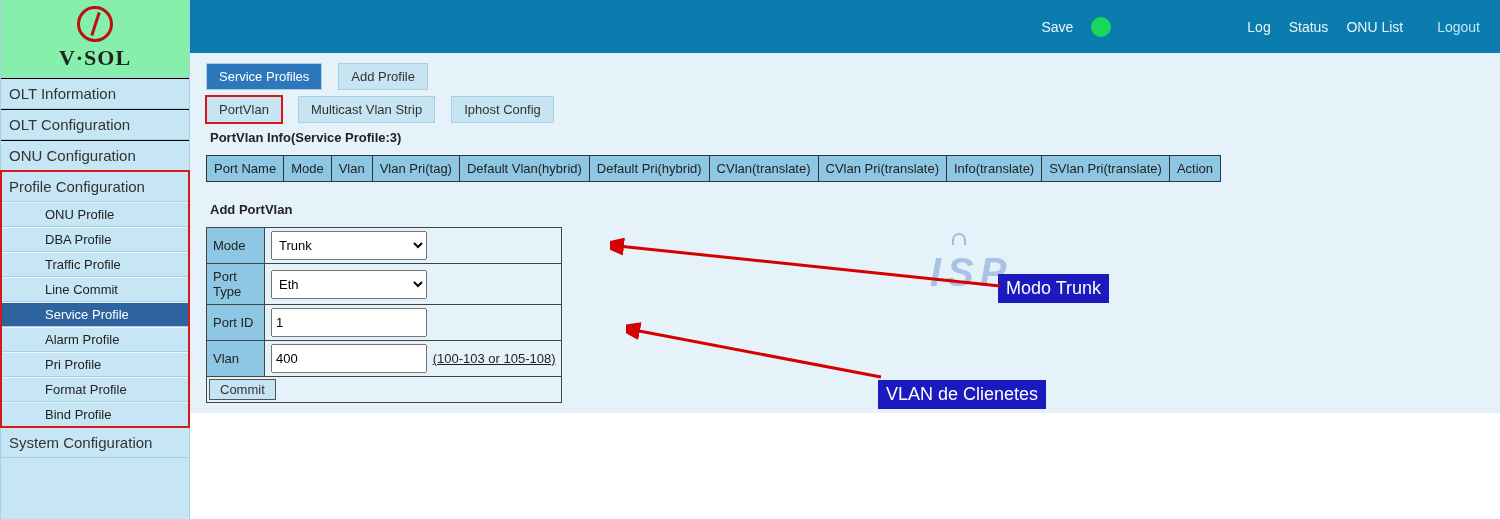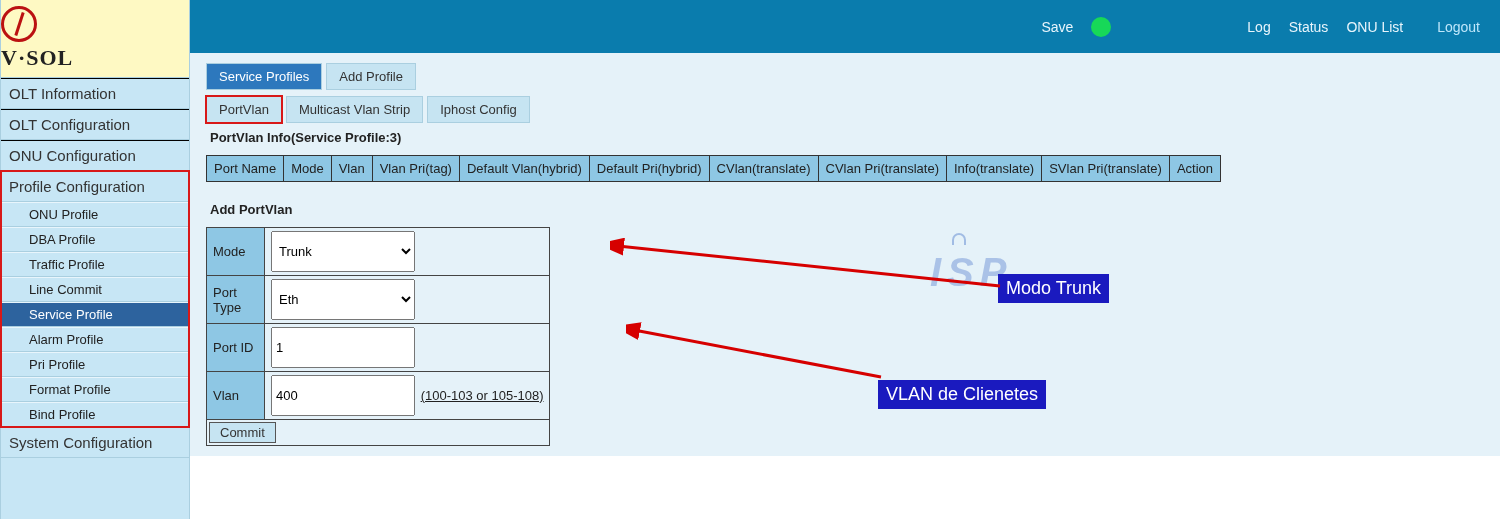--- a/index.html
+++ b/index.html
@@ -14,25 +14,25 @@
   .layout { display: flex; width: 100%; }
   .left {
     width: 190px;
     background: #c7e6f5;
     min-height: 519px;
     border-right: 1px solid #aacfe0;
     border-left: 1px solid #aacfe0;
   }
   .right { flex: 1; min-height: 519px; position: relative; }
   .logo-area {
-    background: #fef9c3;
+    background: #86efac;
     height: 78px;
     display: flex;
     flex-direction: column;
-    align-items: flex-start;
+    align-items: center;
     justify-content: center;
     border-bottom: 1px solid #aacfe0;
   }
   .logo-circle {
     width: 36px; height: 36px;
     border: 3px solid #bb1111;
     border-radius: 50%;
     display: flex; align-items: center; justify-content: center;
     margin-bottom: 3px;
   }
@@ -46,21 +46,21 @@
   }
   .nav-group-title {
     padding: 6px 8px;
     border-bottom: 1px solid #aacfe0;
     border-top: 1px solid #000000;
     cursor: pointer;
     font-size: 15px;
     color: #333;
   }
   .nav-sub {
-    padding: 4px 8px 4px 28px;
+    padding: 4px 8px 4px 44px;
     border-bottom: 1px solid #aacfe0;
     border-top: 1px solid #e8f5fc;
     background: #c7e6f5;
     cursor: pointer;
     font-size: 13px;
   }
   .nav-sub.active {
     background: #2d639e;
     color: #fff;
   }
@@ -87,21 +87,21 @@
   .topbar .link { cursor: pointer; color: #e8f5fc; }
   .topbar .link.logout { color: #bee7fb; margin-left: 16px; }
 
   .content { padding: 10px 16px; background: #e5f2f9; position: relative; }
   .tabs1, .tabs2 { margin-bottom: 6px; }
   .tab {
     display: inline-block;
     padding: 5px 12px;
     background: #c6e4f2;
     border: 1px solid #aacfe0;
-    margin-right: 4px;
+    margin-right: 16px;
     cursor: pointer;
     color: #333;
     font-size: 13px;
   }
   .tab.active1 { background: #2d78bd; color: #fff; }
   .tab.active2 { outline: 2px solid #d81818; outline-offset: -1px; color: #333; }
   .section-heading { font-weight: 700; margin: 7px 0 10px 4px; }
 
   table.info {
     border-collapse: collapse;
@@ -125,23 +125,23 @@
     padding: 5px 6px;
     width: 58px;
     font-size: 13px;
   }
   .form-table td.fld {
     border: 1px solid #444;
     background: #e5f2f9;
     padding: 3px 6px;
   }
   .form-table select, .form-table input[type=text] {
-    width: 144px;
-    font-size: 13px;
-    padding: 11px 3px;
+    width: 156px;
+    font-size: 13px;
+    padding: 5px 3px;
   }
   .hint { font-size: 13px; color: #222; margin-left: 2px; text-decoration: underline; }
   .commit-row td {
     border: 1px solid #444;
     background: #e5f2f9;
     padding: 2px 2px;
   }
   .commit-btn {
     border: 1px solid #555;
     background: #c6e4f2;

